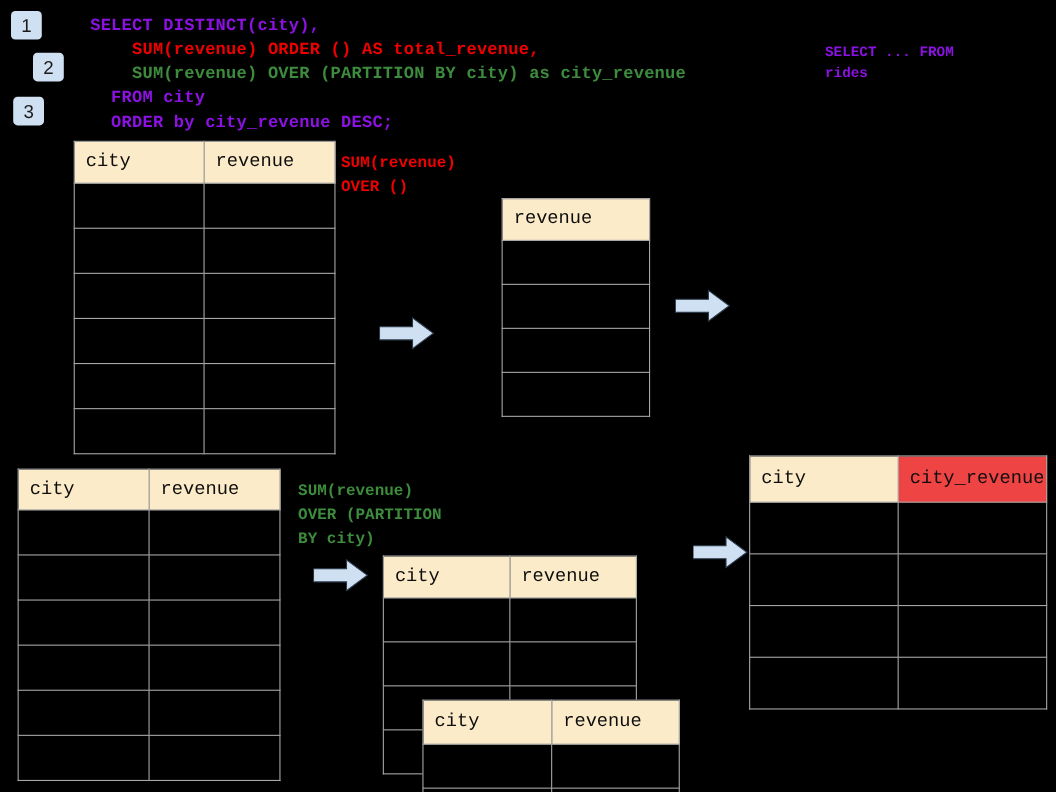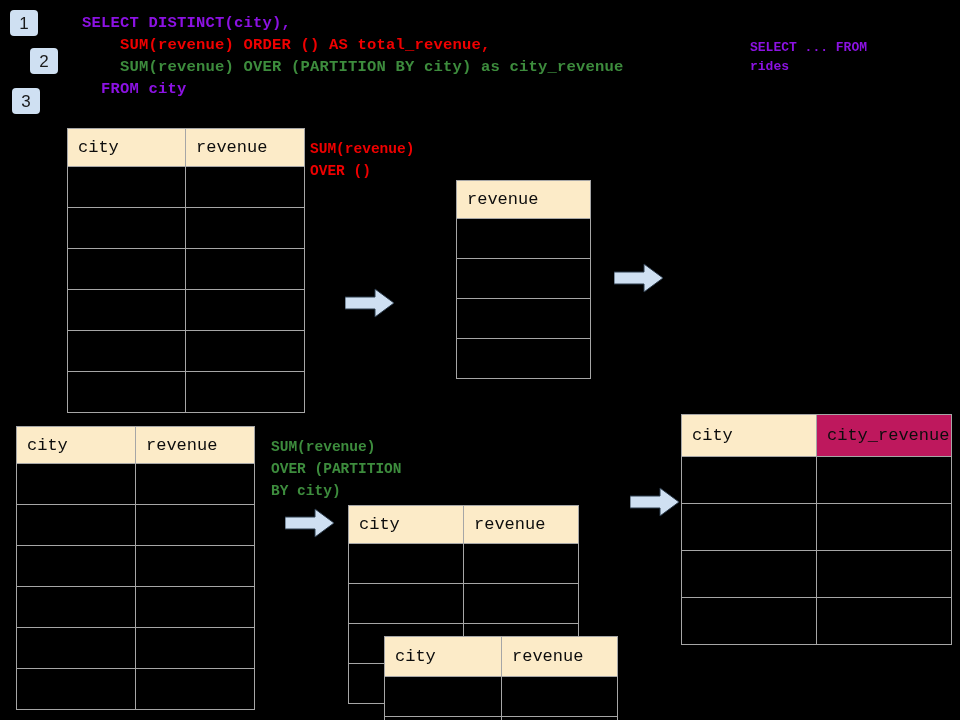--- a/index.html
+++ b/index.html
@@ -92,21 +92,21 @@
 <body>
 
 <div id="stage">
 
   <div id="badges-layer">
       <div class="badge" style="left: 10px; top: 10px; width: 28px; height: 26px; background: rgb(207, 224, 242);">1</div>
       <div class="badge" style="left: 30px; top: 48px; width: 28px; height: 26px; background: rgb(207, 224, 242);">2</div>
       <div class="badge" style="left: 12px; top: 88px; width: 28px; height: 26px; background: rgb(207, 224, 242);">3</div>
     </div>
 
-  <div id="sql-layer" class="code" style="left:82px; top:12px;"><div class="c-purple">SELECT DISTINCT(city),</div><div class="c-red">    SUM(revenue) ORDER () AS total_revenue,</div><div class="c-green">    SUM(revenue) OVER (PARTITION BY city) as city_revenue</div><div class="c-purple">  FROM city</div></div>
+  <div id="sql-layer" class="code" style="left:82px; top:12px;"><div class="c-purple">SELECT DISTINCT(city),</div><div class="c-red">    SUM(revenue) ORDER () AS total_revenue,</div><div class="c-green">    SUM(revenue) OVER (PARTITION BY city) as city_revenue</div><div class="c-purple">  FROM city</div><div class="c-purple">  ORDER by city_revenue DESC;</div></div>
 
   <div id="anno-layer">
       <div class="anno c-purple small" style="left: 750px; top: 38px;">SELECT ... FROM
 rides</div>
       <div class="anno c-red" style="left: 310px; top: 138px;">SUM(revenue)
 OVER ()</div>
       <div class="anno c-green" style="left: 271px; top: 436px;">SUM(revenue)
 OVER (PARTITION
 BY city)</div>
     </div>
@@ -265,21 +265,21 @@
         </tbody>
       </table>
       <table class="tbl" style="left: 681px; top: 414px; width: 270px;">
         <colgroup>
           <col style="width: 135px;">
           <col style="width: 135px;">
         </colgroup>
         <thead>
           <tr>
             <th style="height: 42px; background: rgb(252, 235, 200);">city</th>
-            <th style="height: 42px; background: #be185d;">city_revenue</th>
+            <th style="height: 42px; background: #ef4444;">city_revenue</th>
           </tr>
         </thead>
         <tbody>
           <tr>
             <td style="height: 47px;"></td>
             <td style="height: 47px;"></td>
           </tr>
           <tr>
             <td style="height: 47px;"></td>
             <td style="height: 47px;"></td>

